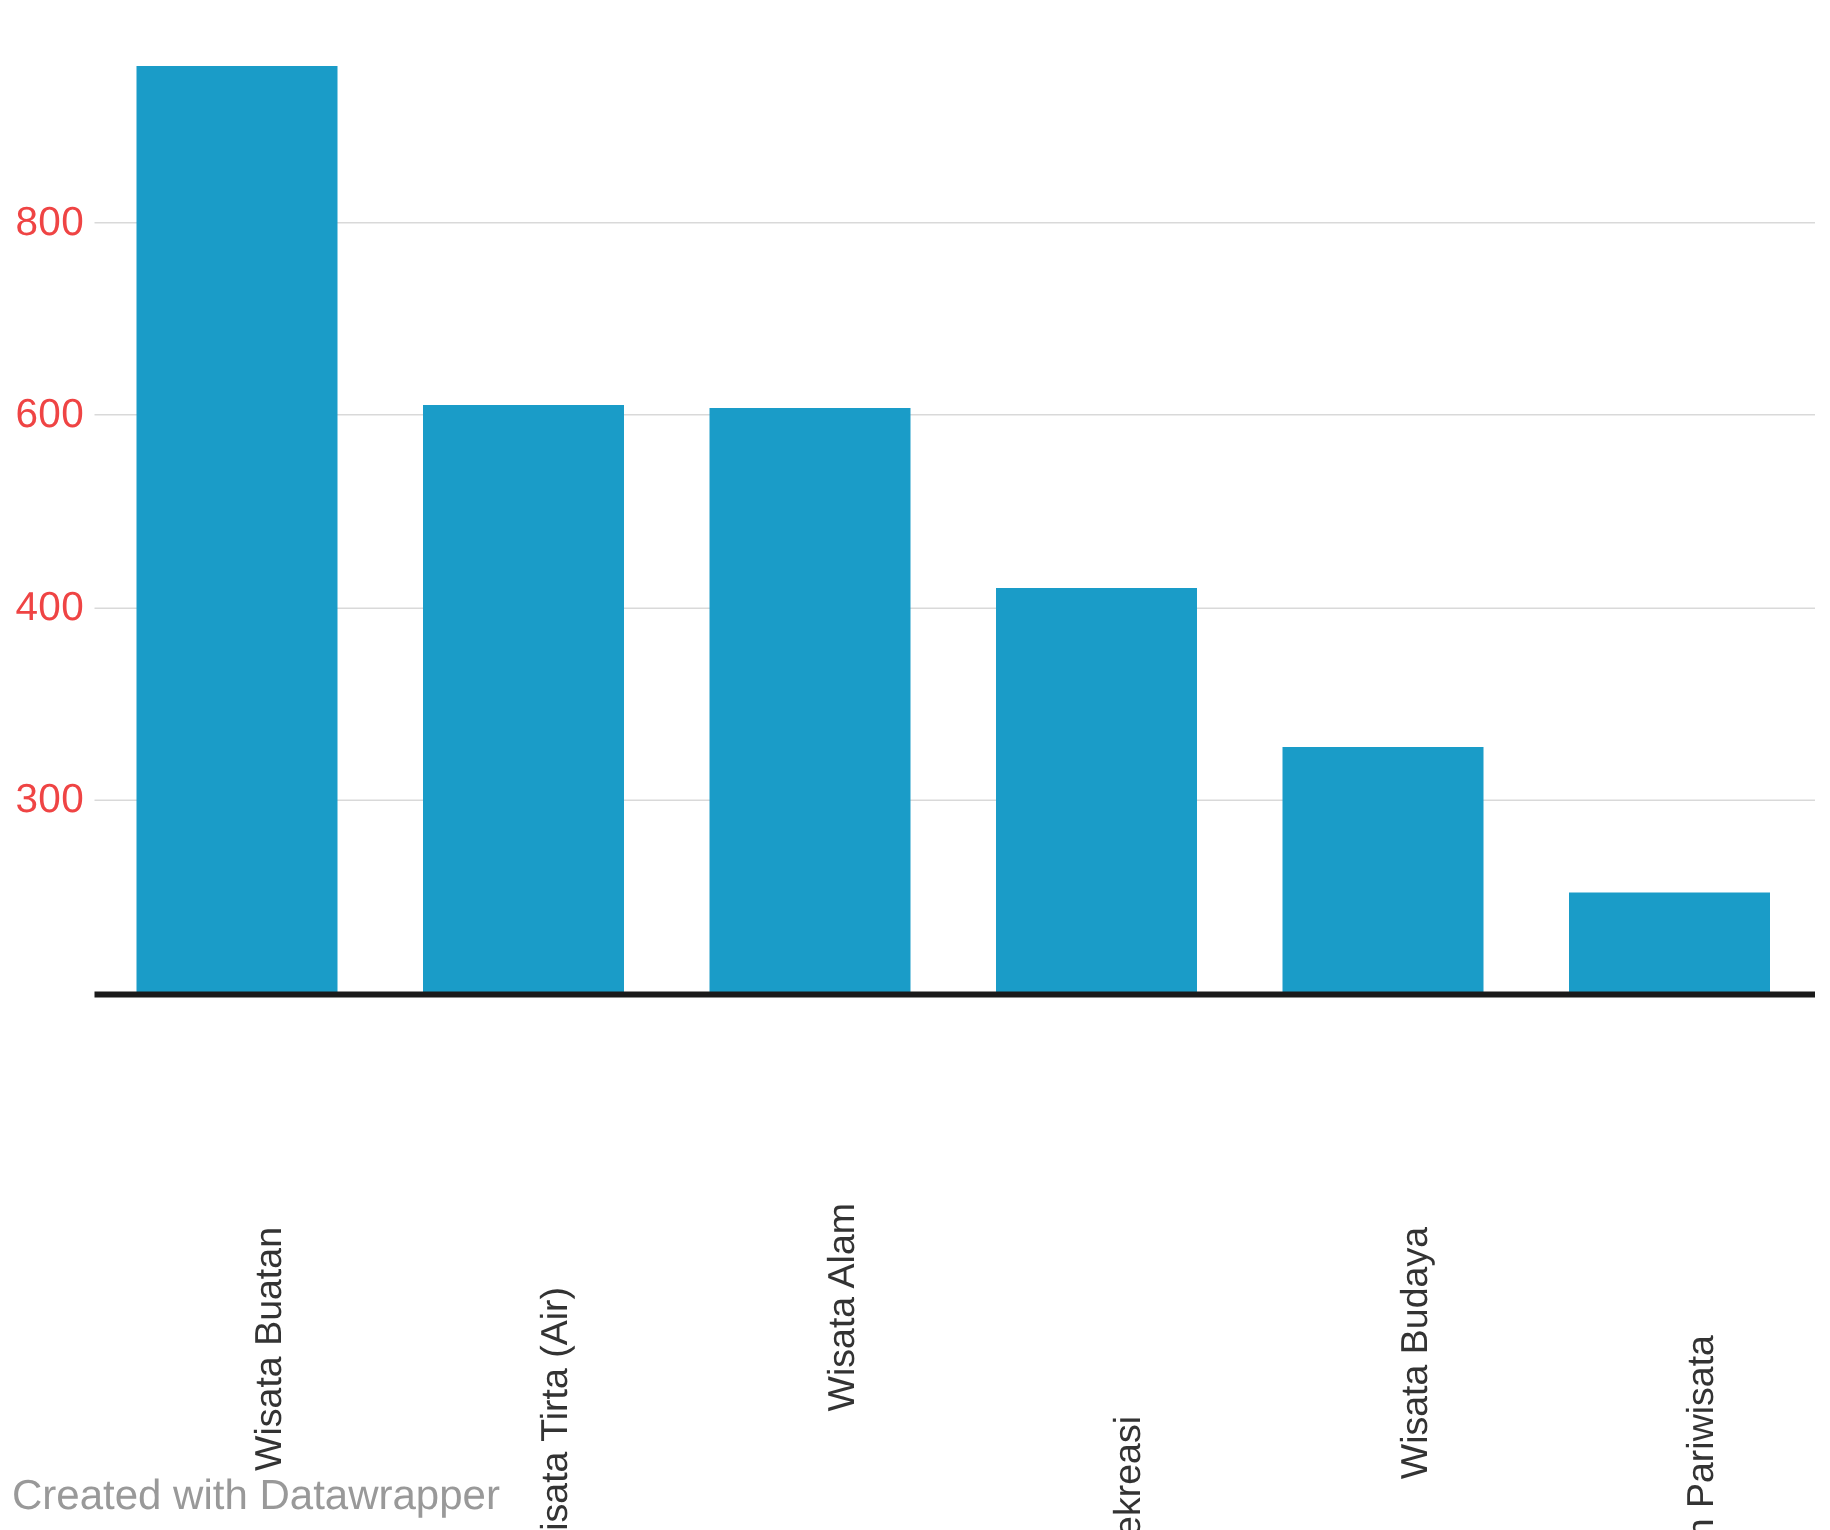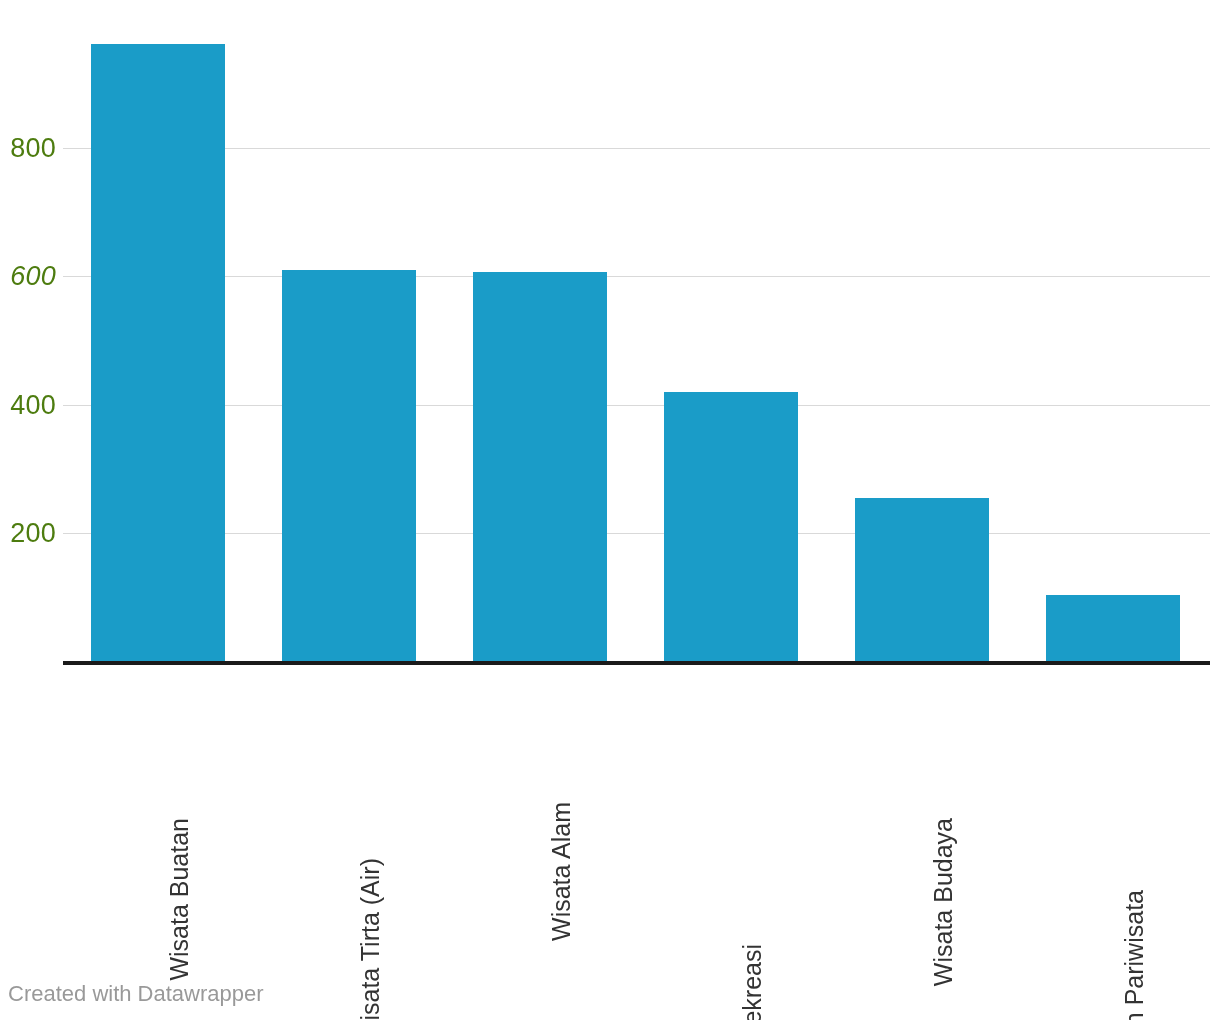--- a/index.html
+++ b/index.html
@@ -38,21 +38,21 @@
     width: 1147px;
     height: 1px;
     background: #d9d9d9;
   }
 
   .ytick-label {
     position: absolute;
     right: 1164px;   
     text-align: center;
     font-size: 27px;
-    color: #4d7c0f;
+    color: #ef4444;
     letter-spacing: 0.2px;
     line-height: 1;
     transform: translateY(-50%);
     white-space: nowrap;
   }
 
   .bars-layer {
     position: absolute;
     left: 0;
     top: 0;
@@ -93,42 +93,42 @@
     color: #333333;
     white-space: nowrap;
     line-height: 1;
   }
   .xlabel span { display: inline-block; }
 
   .footer-note {
     position: absolute;
     left: 8px;
     top: 983px;
-    font-size: 22px;
+    font-size: 28px;
     color: #999999;
     line-height: 1;
     white-space: nowrap;
   }
 </style>
 </head>
 <body>
 
 <div id="chart-root">
 
   <div class="plot-area">
 
     <div class="gridline" style="top:148px;"></div>
     <div class="gridline" style="top:276px;"></div>
     <div class="gridline" style="top:405px;"></div>
     <div class="gridline" style="top:533px;"></div>
 
     <div class="ytick-label" style="top:148px;">800</div>
-    <div class="ytick-label" style="top:276px;font-style:italic;">600</div>
+    <div class="ytick-label" style="top:276px;">600</div>
     <div class="ytick-label" style="top:405px;margin-left:24px;">400</div>
-    <div class="ytick-label" style="top:533px;">200</div>
+    <div class="ytick-label" style="top:533px;">300</div>
 
     <div class="bars-layer">
       <div class="bar" style="left:91px;   height:618px;"></div>
       <div class="bar" style="left:282px;  height:392px;"></div>
       <div class="bar" style="left:473px;  height:390px;"></div>
       <div class="bar" style="left:664px;  height:270px;"></div>
       <div class="bar" style="left:855px;  height:164px;"></div>
       <div class="bar" style="left:1046px; height:67px;"></div>
     </div>
 

